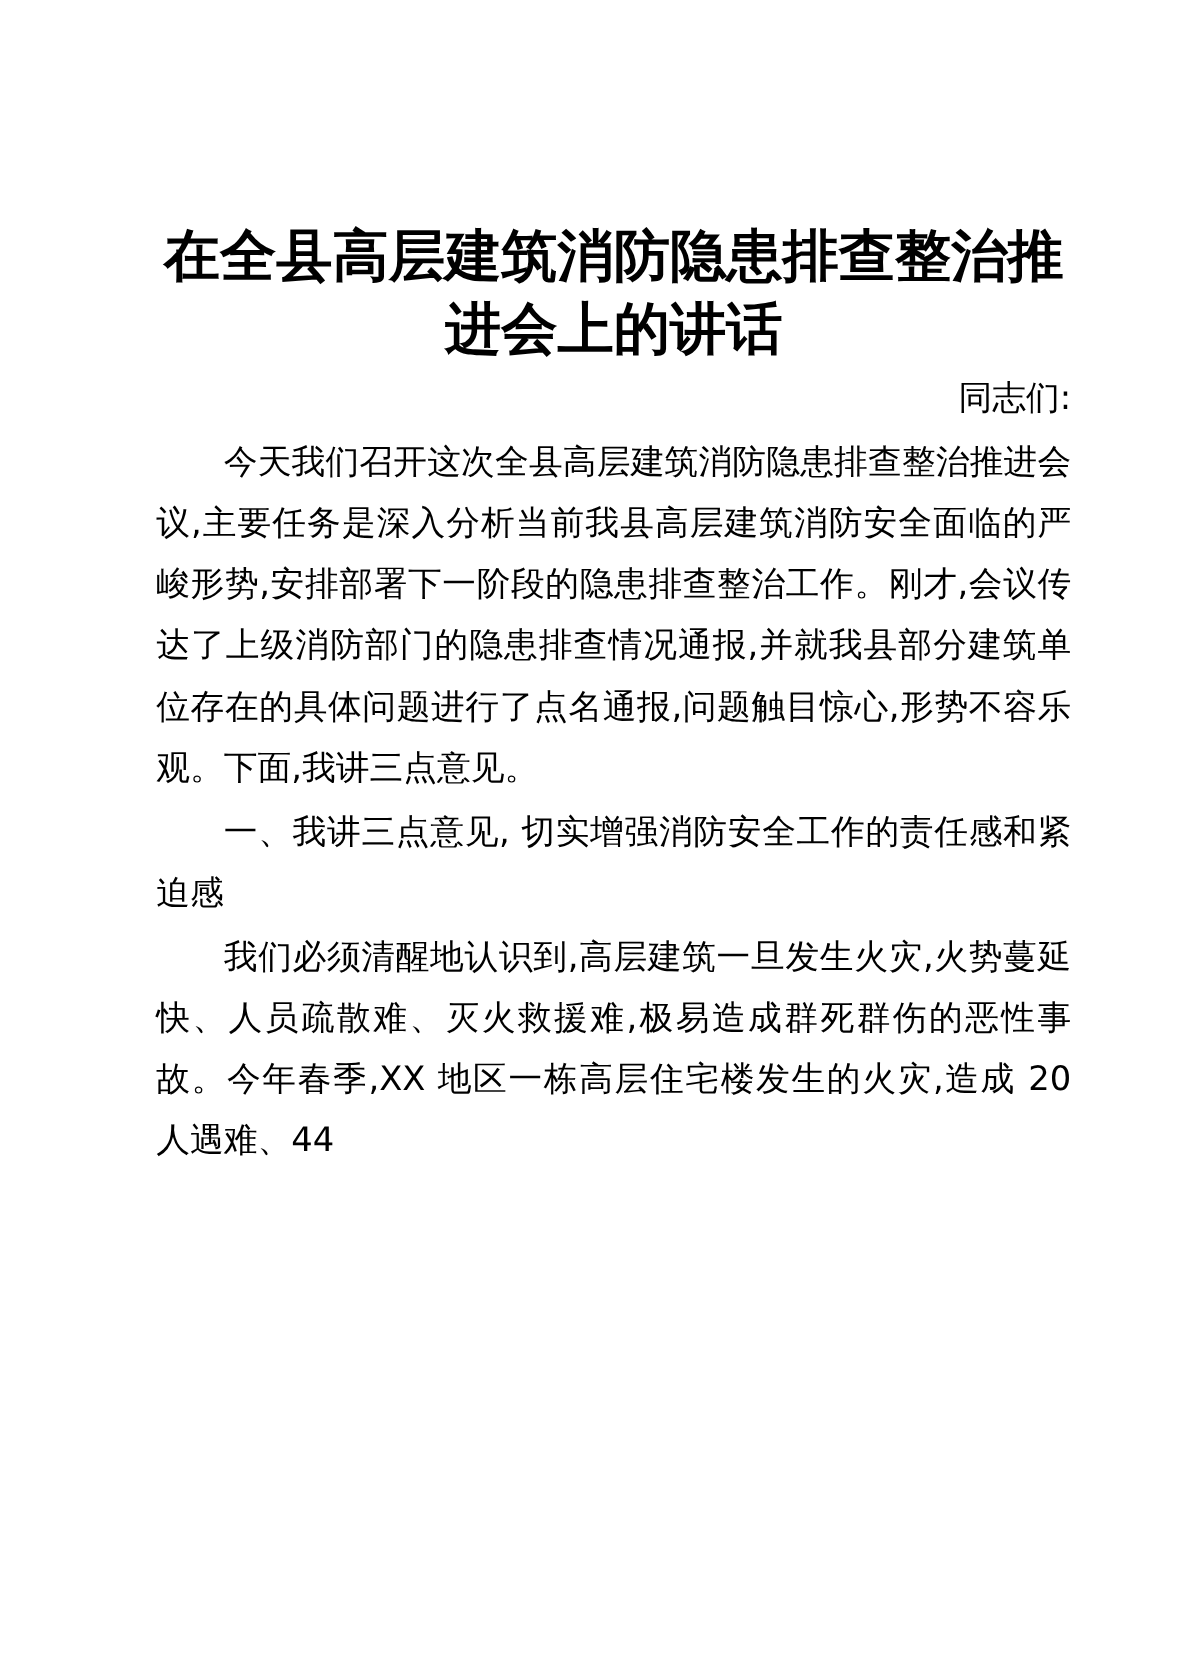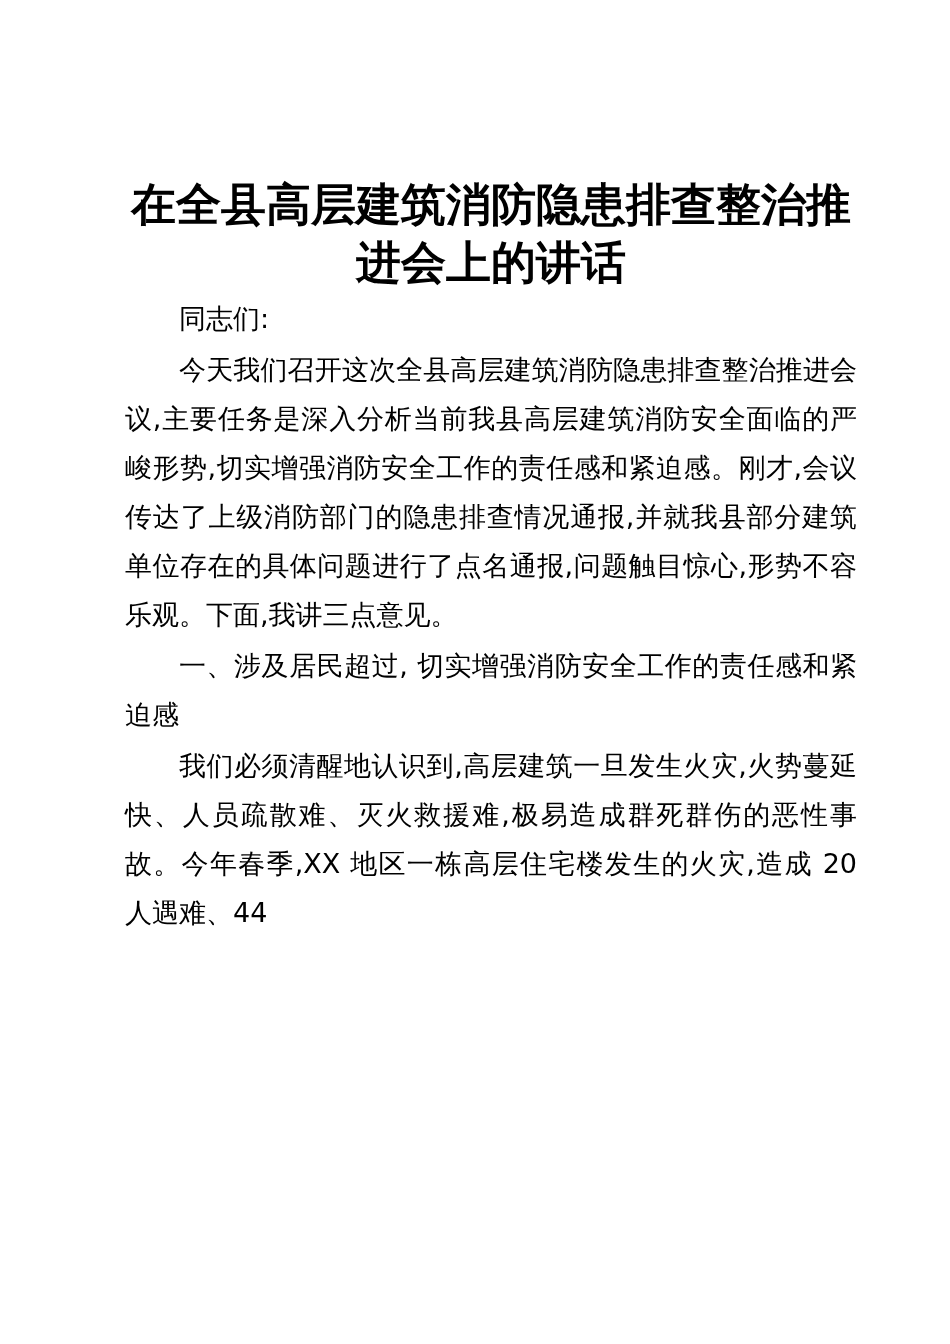--- a/index.html
+++ b/index.html
@@ -33,30 +33,30 @@
     font-family: "DejaVu Sans", "Liberation Sans", sans-serif;
     font-size: 27px;
     line-height: 49px;
     text-align: justify;
     text-indent: 2em;
     margin: 0 0 2px 0;
     color: #000000;
     word-break: break-all;
   }
   .para.salutation {
-    text-align: left;
+    text-align: right;
   }
 </style>
 </head>
 <body>
 
 <div class="page">
   <h1 class="doc-title">在全县高层建筑消防隐患排查整治推进会上的讲话</h1>
 
   <p class="para salutation">同志们:</p>
 
-  <p class="para">今天我们召开这次全县高层建筑消防隐患排查整治推进会议,主要任务是深入分析当前我县高层建筑消防安全面临的严峻形势,切实增强消防安全工作的责任感和紧迫感。刚才,会议传达了上级消防部门的隐患排查情况通报,并就我县部分建筑单位存在的具体问题进行了点名通报,问题触目惊心,形势不容乐观。下面,我讲三点意见。</p>
+  <p class="para">今天我们召开这次全县高层建筑消防隐患排查整治推进会议,主要任务是深入分析当前我县高层建筑消防安全面临的严峻形势,安排部署下一阶段的隐患排查整治工作。刚才,会议传达了上级消防部门的隐患排查情况通报,并就我县部分建筑单位存在的具体问题进行了点名通报,问题触目惊心,形势不容乐观。下面,我讲三点意见。</p>
 
-  <p class="para">一、涉及居民超过, 切实增强消防安全工作的责任感和紧迫感</p>
+  <p class="para">一、我讲三点意见, 切实增强消防安全工作的责任感和紧迫感</p>
 
 
   <p class="para">我们必须清醒地认识到,高层建筑一旦发生火灾,火势蔓延快、人员疏散难、灭火救援难,极易造成群死群伤的恶性事故。今年春季,XX 地区一栋高层住宅楼发生的火灾,造成 20 人遇难、44</p>
 </div>
 
 </body></html>

